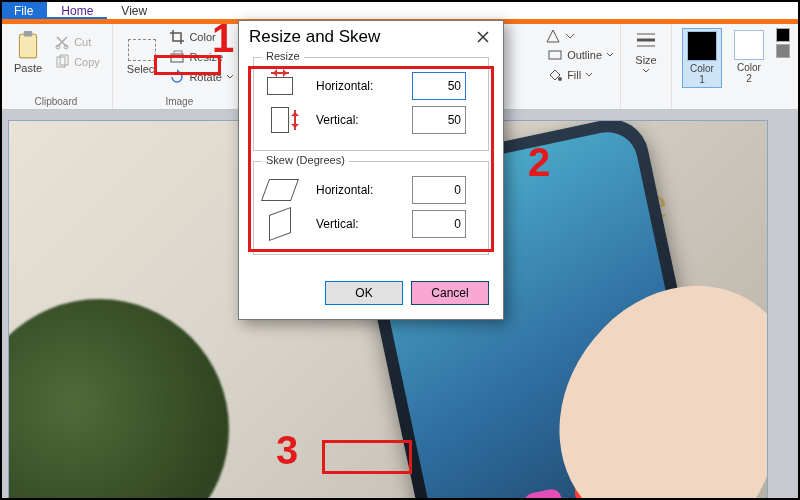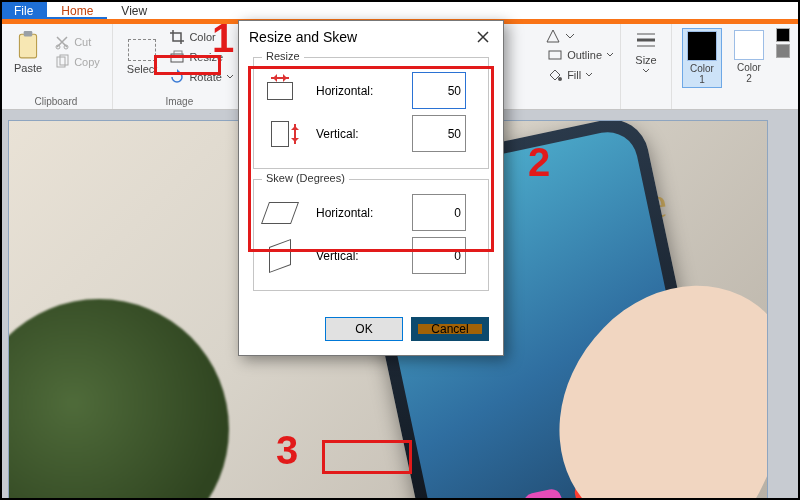--- a/index.html
+++ b/index.html
@@ -2,21 +2,21 @@
 <html><head>
 <meta charset="utf-8">
 <style>
   * { box-sizing: border-box; font-family: 'Segoe UI', Tahoma, sans-serif; }
   body { margin: 0; width: 800px; height: 500px; overflow: hidden; background: #f0f0f0; position: relative; }
 
   
   .tabs { display: flex; height: 24px; background: #fff; border-bottom: 5px solid #f97316; font-size: 12px; }
   .tab { padding: 4px 14px; cursor: pointer; }
   .tab.file { background: #1e6fd6; color: #fff; }
-  .tab.active { background: #fff; border-bottom: 2px solid #1e6fd6; color: #c2410c; }
+  .tab.active { background: #fff; border-bottom: 2px solid #1e6fd6; color: #4c1d95; }
   .tab:not(.file):not(.active) { color: #333; }
 
   
   .ribbon { display: flex; height: 86px; background: #f5f6f8; border-bottom: 1px solid #c5c5c5; font-size: 11px; color: #444; }
   .ribbon-group { border-right: 1px solid #e0e0e0; padding: 4px 10px 2px 10px; display: flex; flex-direction: column; justify-content: space-between; align-items: center; }
   .group-title { font-size: 10px; color: #666; margin-top: 2px; }
   .stack { display: flex; flex-direction: column; gap: 2px; align-items: flex-start; }
   .hstack { display: flex; gap: 6px; align-items: center; }
   .big-btn { display: flex; flex-direction: column; align-items: center; gap: 2px; padding: 2px 4px; cursor: pointer; }
   .small-btn { display: flex; align-items: center; gap: 4px; padding: 1px 2px; cursor: pointer; color: #444; }
@@ -46,21 +46,21 @@
   .screen { position:absolute; inset:12px; border-radius:30px; background:linear-gradient(160deg,#52b7d3,#2f6ea0 55%,#1c3d5e); }
   .dock { position:absolute; bottom:20px; left:50%; transform:translateX(-50%); display:flex; gap:14px; }
   .dock-app { width:38px; height:38px; border-radius:10px; }
   .hand { position:absolute; right:-20px; bottom:-40px; width:220px; height:260px; background:#f1d6c1; border-radius:60% 50% 40% 50%; transform:rotate(25deg);}
   .plant { position:absolute; left:-40px; bottom:-60px; width:260px; height:260px; background:radial-gradient(circle at 40% 40%, #4f6b3a, #2f4420 70%); border-radius:50%; filter:blur(1px);}
   .note-cursive { position:absolute; right:100px; top:60px; font-family:cursive; font-size:44px; color:#c9a85e; transform:rotate(-6deg);}
 
   
   .dialog { position:absolute; left:238px; top:20px; width:266px; background:#fff; border:1px solid #777; box-shadow:4px 4px 14px rgba(0,0,0,.4); font-size:12px; z-index:50;}
   .titlebar { display:flex; justify-content:space-between; align-items:center; padding:6px 10px; }
-  .titlebar .ttl { font-size:14px; }
+  .titlebar .ttl { font-size:17px; }
   .close-x { width:20px; height:20px; display:flex; align-items:center; justify-content:center; cursor:pointer; }
   .close-x svg { width:12px; height:12px; }
   .dlg-body { padding: 4px 14px 12px 14px; }
   .fieldset { border:1px solid #c5c5c5; padding:8px 10px 10px 10px; margin-bottom:10px; position:relative; }
   .legend { position:absolute; top:-8px; left:8px; background:#fff; padding:0 4px; font-size:11px; color:#333; }
   .row { display:flex; align-items:center; gap:20px; margin:6px 0; }
   .row.by { gap:14px; }
   .radio { display:flex; align-items:center; gap:4px; cursor:pointer; }
   .radio-dot { width:12px; height:12px; border:1px solid #555; border-radius:50%; display:flex; align-items:center; justify-content:center; }
   .radio-dot.on::after { content:''; width:6px; height:6px; background:#238; border-radius:50%; }
@@ -69,27 +69,27 @@
   .arrow-h { position:absolute; top:-8px; left:3px; right:3px; height:6px; }
   .arrow-h::before { content:''; position:absolute; left:0; right:0; top:2px; height:2px; background:#d33; }
   .arrow-h::after, .arrow-h .tip { content:''; position:absolute; top:-1px; width:0; height:0; border:4px solid transparent; }
   .arrow-h::after { right:-2px; border-left-color:#d33; }
   .arrow-h .tipL { position:absolute; left:-2px; top:-1px; width:0;height:0;border:4px solid transparent;border-right-color:#d33; }
   .arrow-v { position:absolute; right:-10px; top:2px; bottom:2px; width:6px; }
   .arrow-v::before { content:''; position:absolute; top:0; bottom:0; left:2px; width:2px; background:#d33; }
   .arrow-v::after { content:''; position:absolute; bottom:-2px; left:-1px; width:0;height:0;border:4px solid transparent;border-top-color:#d33; }
   .arrow-v .tipT { position:absolute; top:-2px; left:-1px; width:0;height:0;border:4px solid transparent;border-bottom-color:#d33; }
   .lbl { width:76px; }
-  .num-input { width:54px; height:37px; border:1px solid #888; padding:1px 4px; font-size:12px; text-align:right; }
+  .num-input { width:54px; height:28px; border:1px solid #888; padding:1px 4px; font-size:12px; text-align:right; }
   .num-input.focus { border:1px solid #2a72d4; }
   .chk { width:12px; height:12px; border:1px solid #555; display:inline-flex; align-items:center; justify-content:center; margin-right:6px; }
   .chk.on::after { content:'✓'; font-size:10px; color:#238; line-height:1; }
   .skew-para { width:30px; height:22px; border:1px solid #555; transform:skewX(-20deg); background:#fff; }
   .buttons-row { display:flex; gap:8px; justify-content:flex-end; padding:4px 14px 14px 14px; }
-  .btn { width:78px; height:24px; border:7px solid #0c4a6e; background:#a16207; display:flex; align-items:center; justify-content:center; cursor:pointer; font-size:12px; }
+  .btn { width:78px; height:24px; border:1px solid #0c4a6e; background:#f9a8d4; display:flex; align-items:center; justify-content:center; cursor:pointer; font-size:12px; }
   .btn.primary { border:1px solid #0078d7; background:#e1e1e1; }
 
   
   .ann-box { position:absolute; border:3px solid #e21a1a; pointer-events:none; z-index:80; }
   .ann-num { position:absolute; color:#e21a1a; font-weight:700; font-size:40px; font-family:Arial, sans-serif; pointer-events:none; z-index:90; }
 
   
   .frame { position:absolute; inset:0; border:2px solid #000; pointer-events:none; z-index:200; }
 </style>
 </head>

